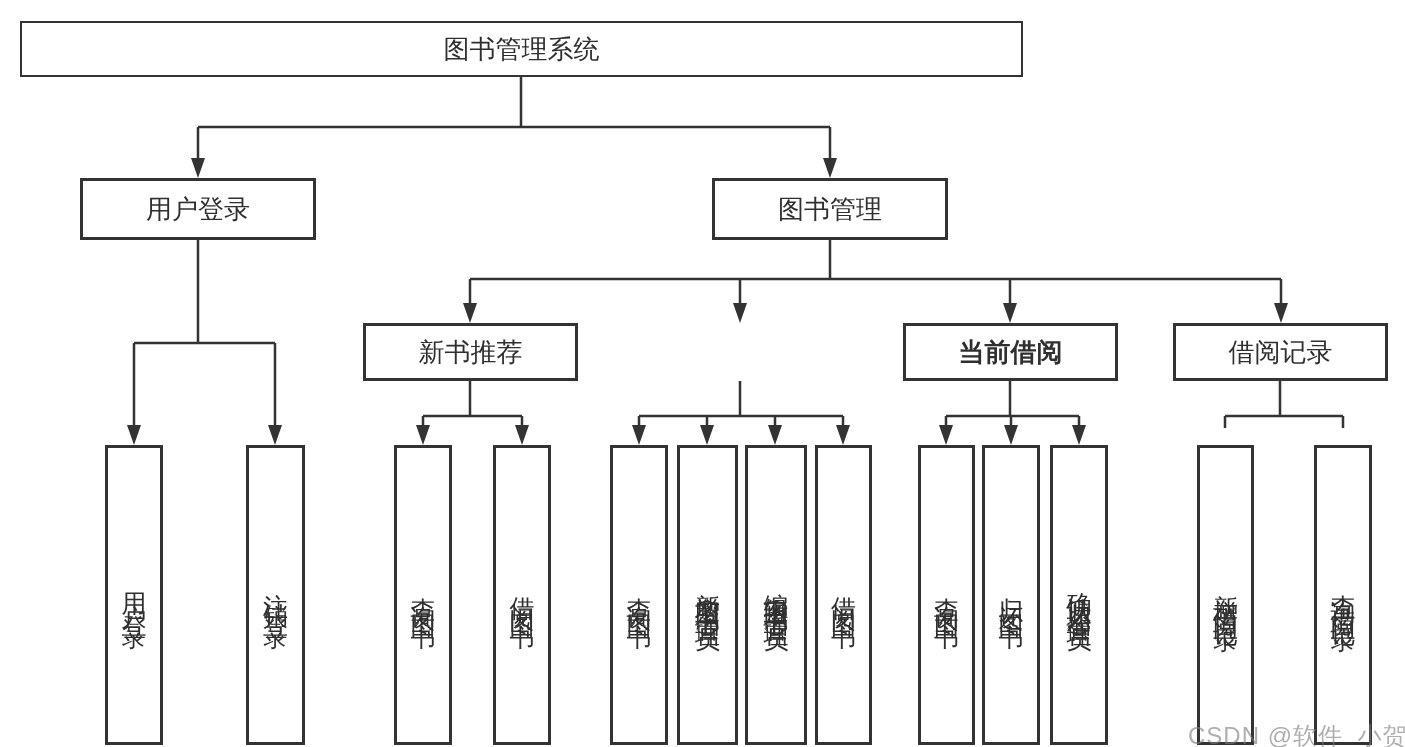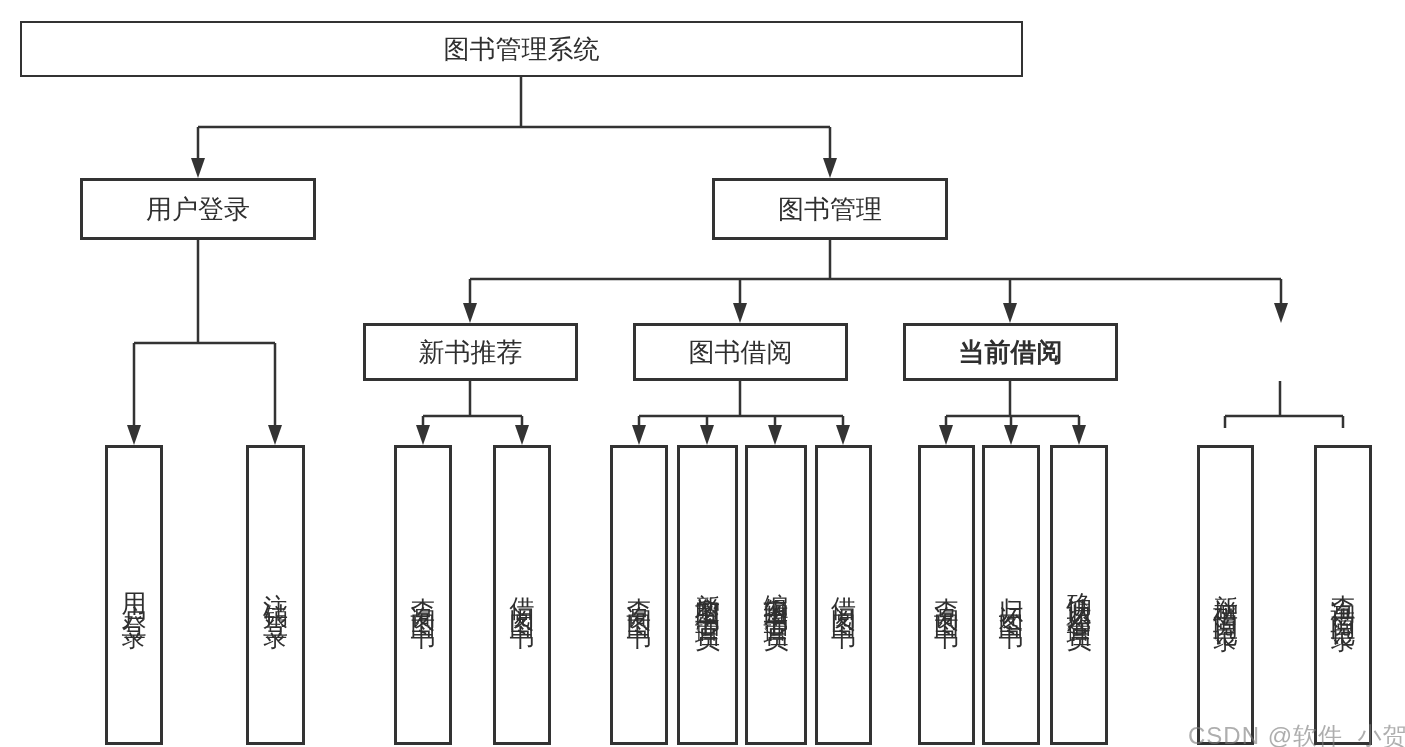--- a/index.html
+++ b/index.html
@@ -107,22 +107,22 @@
       <polygon points="1072,417 1086,417 1079,437"></polygon>
     </g>
   </svg>
 
   <div class="node" id="node-root">图书管理系统</div>
 
   <div class="node" id="node-user-login">用户登录</div>
   <div class="node l3" id="node-new-book-rec">新书推荐</div>
 
   <div class="node" id="node-book-mgmt">图书管理</div>
-  <div class="node l3" id="node-book-borrow">图书借阅</div>
   <div class="node l3" id="node-current-borrow">当前借阅</div>
+  <div class="node l3" id="node-borrow-records">借阅记录</div>
 
   <div class="node leaf" id="leaf-login">用户登录</div>
   <div class="node leaf" id="leaf-logout">注销登录</div>
 
   <div class="node leaf" id="leaf-rec-query">查询图书</div>
   <div class="node leaf" id="leaf-rec-borrow">借阅图书</div>
 
   <div class="node leaf" id="leaf-bb-query">查询图书</div>
   <div class="node leaf" id="leaf-bb-add">新增图书（管理员）</div>
   <div class="node leaf" id="leaf-bb-edit">编辑图书（管理员）</div>

